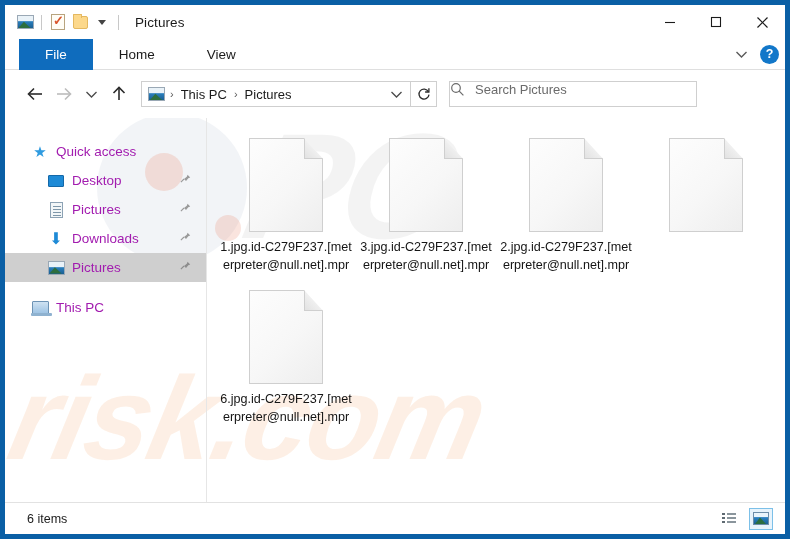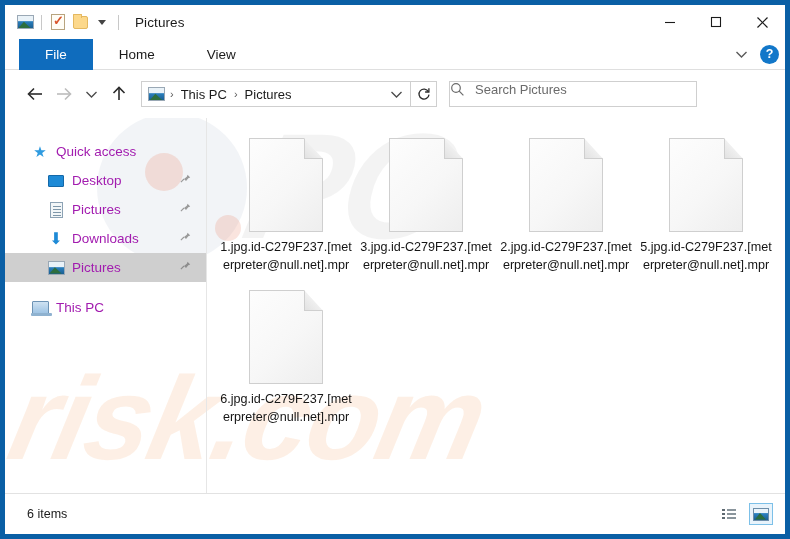--- a/index.html
+++ b/index.html
@@ -350,21 +350,21 @@
     font-size: 12.6px; color: #151515;
     text-align: center;
     line-height: 17.5px;
     width: 132px;
     word-break: break-all;
   }
 
   
   #statusbar {
     position: absolute; left: 0; bottom: 0;
-    width: 780px; height: 41px;
+    width: 780px; height: 32px;
     background: #ffffff;
     border-top: 1px solid #e2e2e2;
     display: flex; align-items: center;
     z-index: 5;
   }
   #status-text {
     font-size: 12.5px; color: #1b1b1b;
     margin-left: 22px;
   }
   #viewbtns {
@@ -613,21 +613,20 @@
               <div class="page"></div>
               <div class="fold"></div>
             </div>
           <div class="filename">2.jpg.id-C279F237.[meterpreter@null.net].mpr</div>
         </div>
         <div class="fileitem">
           <div class="fileicon">
               <div class="page"></div>
               <div class="fold"></div>
             </div>
-          <div class="filename">5.jpg.id-C279F237.[meterpreter@null.net].mpr</div>
         </div>
         <div class="fileitem">
           <div class="fileicon">
               <div class="page"></div>
               <div class="fold"></div>
             </div>
           <div class="filename">6.jpg.id-C279F237.[meterpreter@null.net].mpr</div>
         </div>
       </div>
     </div>

